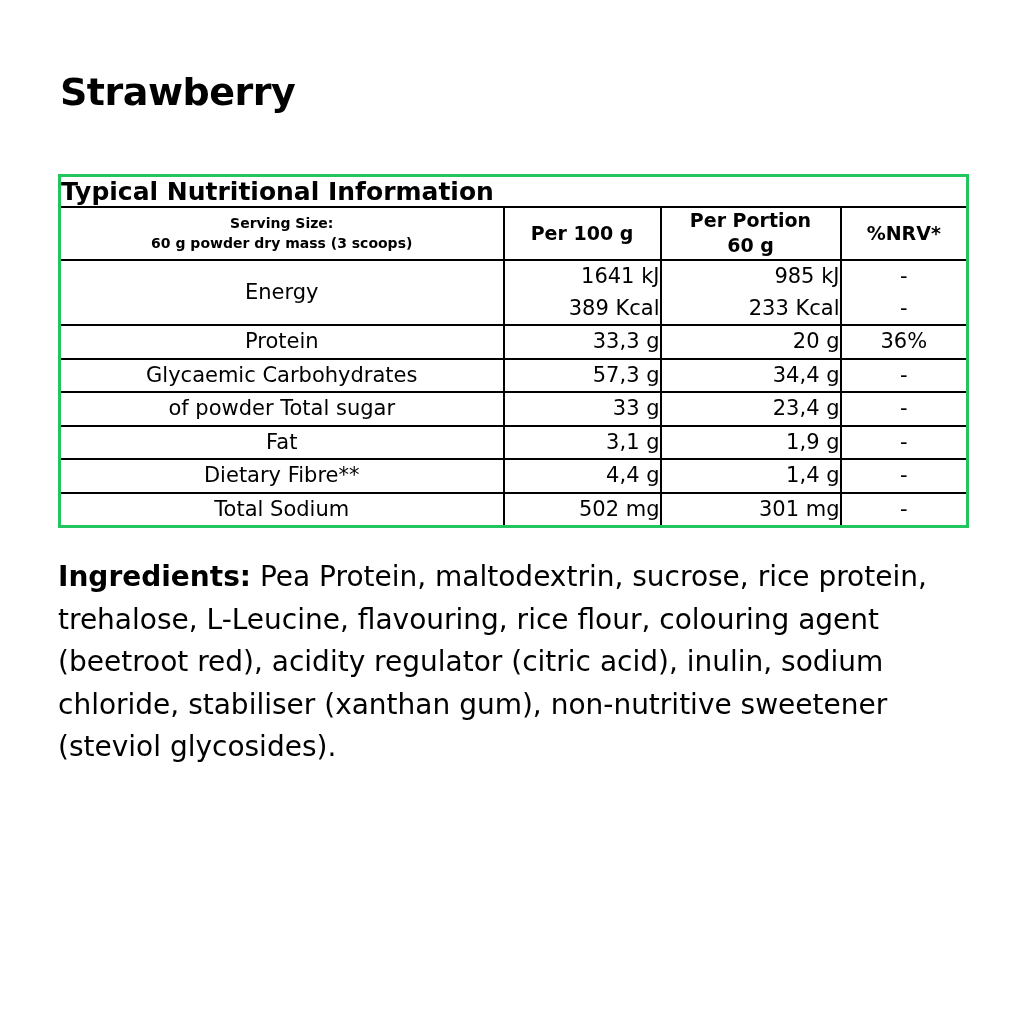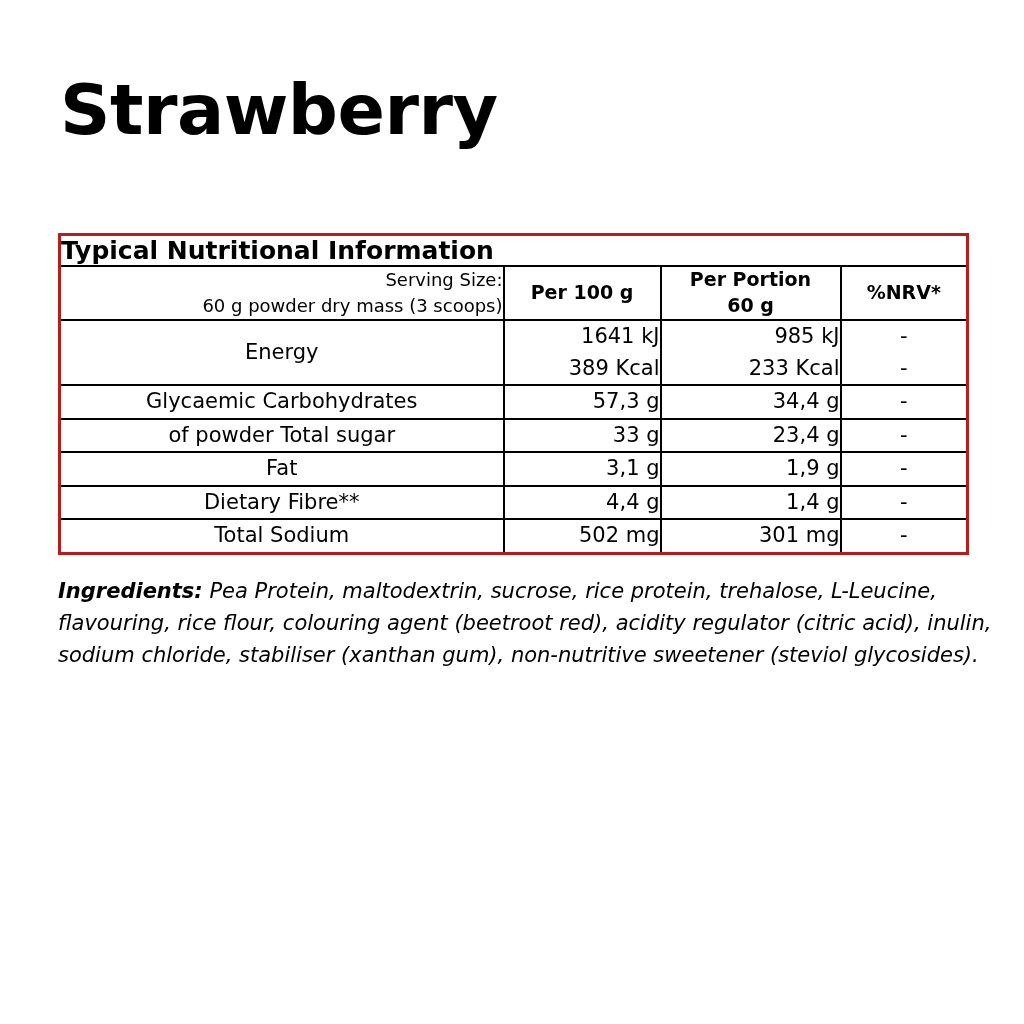--- a/index.html
+++ b/index.html
@@ -15,52 +15,52 @@
     overflow: hidden;
   }
   .page {
     position: relative;
     width: 1024px;
     height: 1024px;
     box-sizing: border-box;
     padding: 60px 58px 0 58px;
   }
   .product-title {
-    font-size: 70px;
+    font-size: 38px;
     font-weight: 700;
     letter-spacing: -0.5px;
     line-height: 1.1;
     margin: 12px 0 0 2px;
   }
 
   
   .nutrition-table {
-    margin-top: 84px;
+    margin-top: 60px;
     width: 908px;
     border-collapse: collapse;
     table-layout: fixed;
-    border: 3px solid #b91c1c;
+    border: 3px solid #22c55e;
   }
   .nutrition-table td,
   .nutrition-table th {
     border: 2px solid #000;
     padding: 0;
     vertical-align: middle;
   }
   .caption-cell {
     font-size: 25px;
     font-weight: 700;
     text-align: left;
     padding: 13px 0 13px 16px;
     border-bottom: 2px solid #000;
   }
   .hdr-serving {
-    font-size: 18px;
-    font-weight: 400;
-    text-align: right;
+    font-size: 14px;
+    font-weight: 700;
+    text-align: center;
     padding: 12px 10px 12px 16px;
     line-height: 1.45;
   }
   .hdr-col {
     font-size: 19px;
     font-weight: 700;
     text-align: center;
     padding: 12px 10px;
     line-height: 1.35;
   }
@@ -85,23 +85,22 @@
   .two-line { white-space: pre-line; }
 
   .col-label { width: 444px; }
   .col-100   { width: 157px; }
   .col-port  { width: 180px; }
   .col-nrv   { width: 127px; }
 
   
   .ingredients {
     width: 940px;
-    font-size: 21px;
+    font-size: 28px;
     line-height: 1.52;
-    font-style: italic;
   }
   .ingredients .lead {
     font-weight: 700;
   }
 </style>
 </head>
 <body>
 
 <div class="page">
 
@@ -130,20 +129,26 @@
       <tr>
         <td class="row-label">Energy</td>
         <td class="row-val two-line">1641 kJ
 389 Kcal</td>
         <td class="row-val two-line">985 kJ
 233 Kcal</td>
         <td class="row-nrv two-line">-
 -</td>
       </tr>
       <tr>
+        <td class="row-label">Protein</td>
+        <td class="row-val">33,3 g</td>
+        <td class="row-val">20 g</td>
+        <td class="row-nrv">36%</td>
+      </tr>
+      <tr>
         <td class="row-label">Glycaemic Carbohydrates</td>
         <td class="row-val">57,3 g</td>
         <td class="row-val">34,4 g</td>
         <td class="row-nrv">-</td>
       </tr>
       <tr>
         <td class="row-label">of powder Total sugar</td>
         <td class="row-val">33 g</td>
         <td class="row-val">23,4 g</td>
         <td class="row-nrv">-</td>

